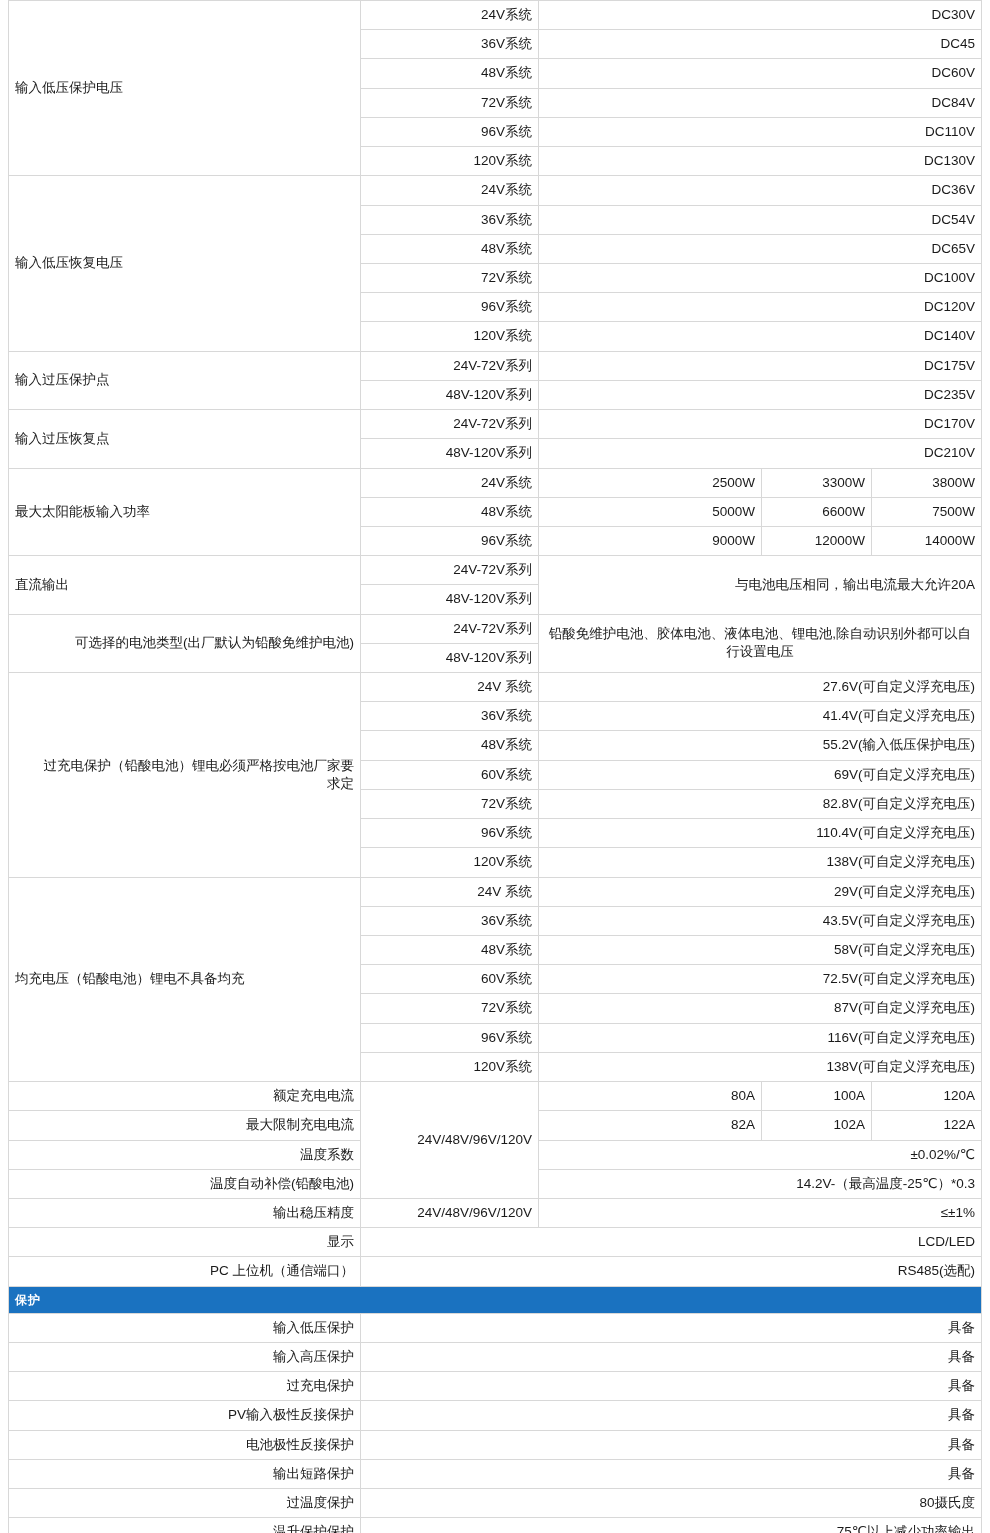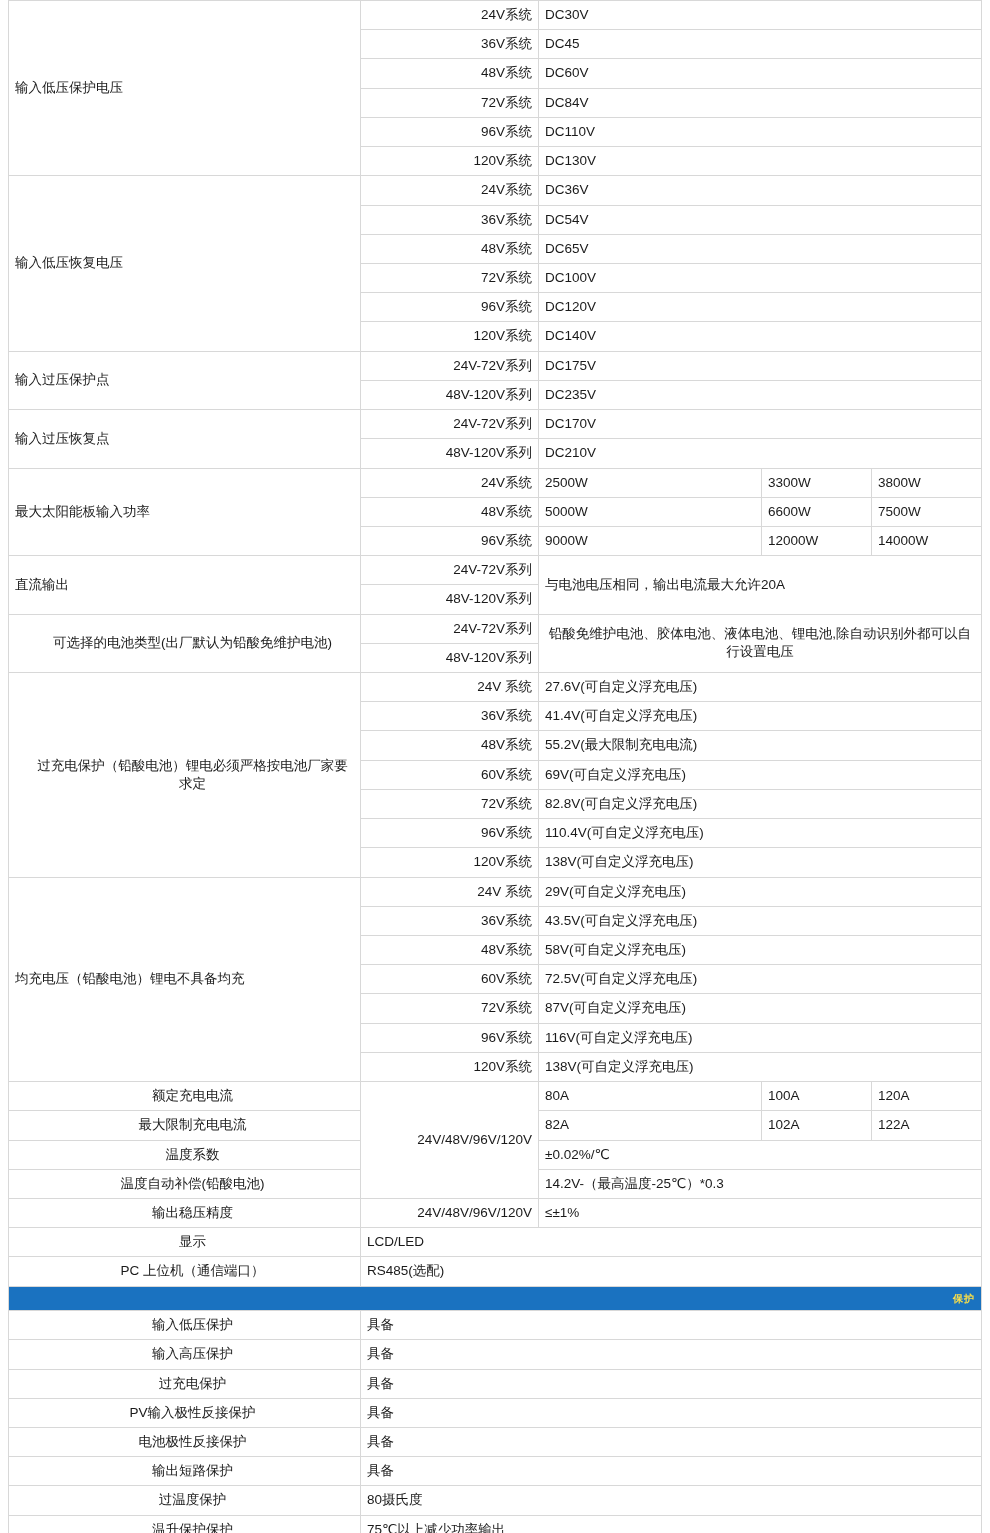--- a/index.html
+++ b/index.html
@@ -27,38 +27,38 @@
     border: 1px solid #d8d8d8;
     padding: 5px 6px;
     vertical-align: middle;
     line-height: 1.35;
   }
   .c-label {
     width: 352px;
     text-align: left;
   }
   .c-label.left {
-    text-align: center;
+    text-align: right;
     padding-left: 22px;
   }
   .c-sub {
     width: 178px;
     text-align: right;
   }
   .c-val {
-    text-align: left;
+    text-align: right;
   }
   .section-bar td {
     background: #1a72c0;
-    color: #fde047;
-    text-align: right;
+    color: #ffffff;
+    text-align: left;
     font-weight: bold;
     padding: 7px 6px;
     border: 1px solid #1a72c0;
-    font-size: 10px;
+    font-size: 12px;
     letter-spacing: 1px;
   }
   .wrapval {
     text-align: center;
     line-height: 1.45;
     margin-left: 40px;
   }
 </style>
 </head>
 <body>
@@ -188,21 +188,21 @@
         <td class="c-label left" rowspan="7">过充电保护（铅酸电池）锂电必须严格按电池厂家要求定</td>
         <td class="c-sub">24V 系统</td>
         <td class="c-val" colspan="3">27.6V(可自定义浮充电压)</td>
       </tr>
       <tr>
         <td class="c-sub">36V系统</td>
         <td class="c-val" colspan="3">41.4V(可自定义浮充电压)</td>
       </tr>
       <tr>
         <td class="c-sub">48V系统</td>
-        <td class="c-val" colspan="3">55.2V(最大限制充电电流)</td>
+        <td class="c-val" colspan="3">55.2V(输入低压保护电压)</td>
       </tr>
       <tr>
         <td class="c-sub">60V系统</td>
         <td class="c-val" colspan="3">69V(可自定义浮充电压)</td>
       </tr>
       <tr>
         <td class="c-sub">72V系统</td>
         <td class="c-val" colspan="3">82.8V(可自定义浮充电压)</td>
       </tr>
       <tr>

